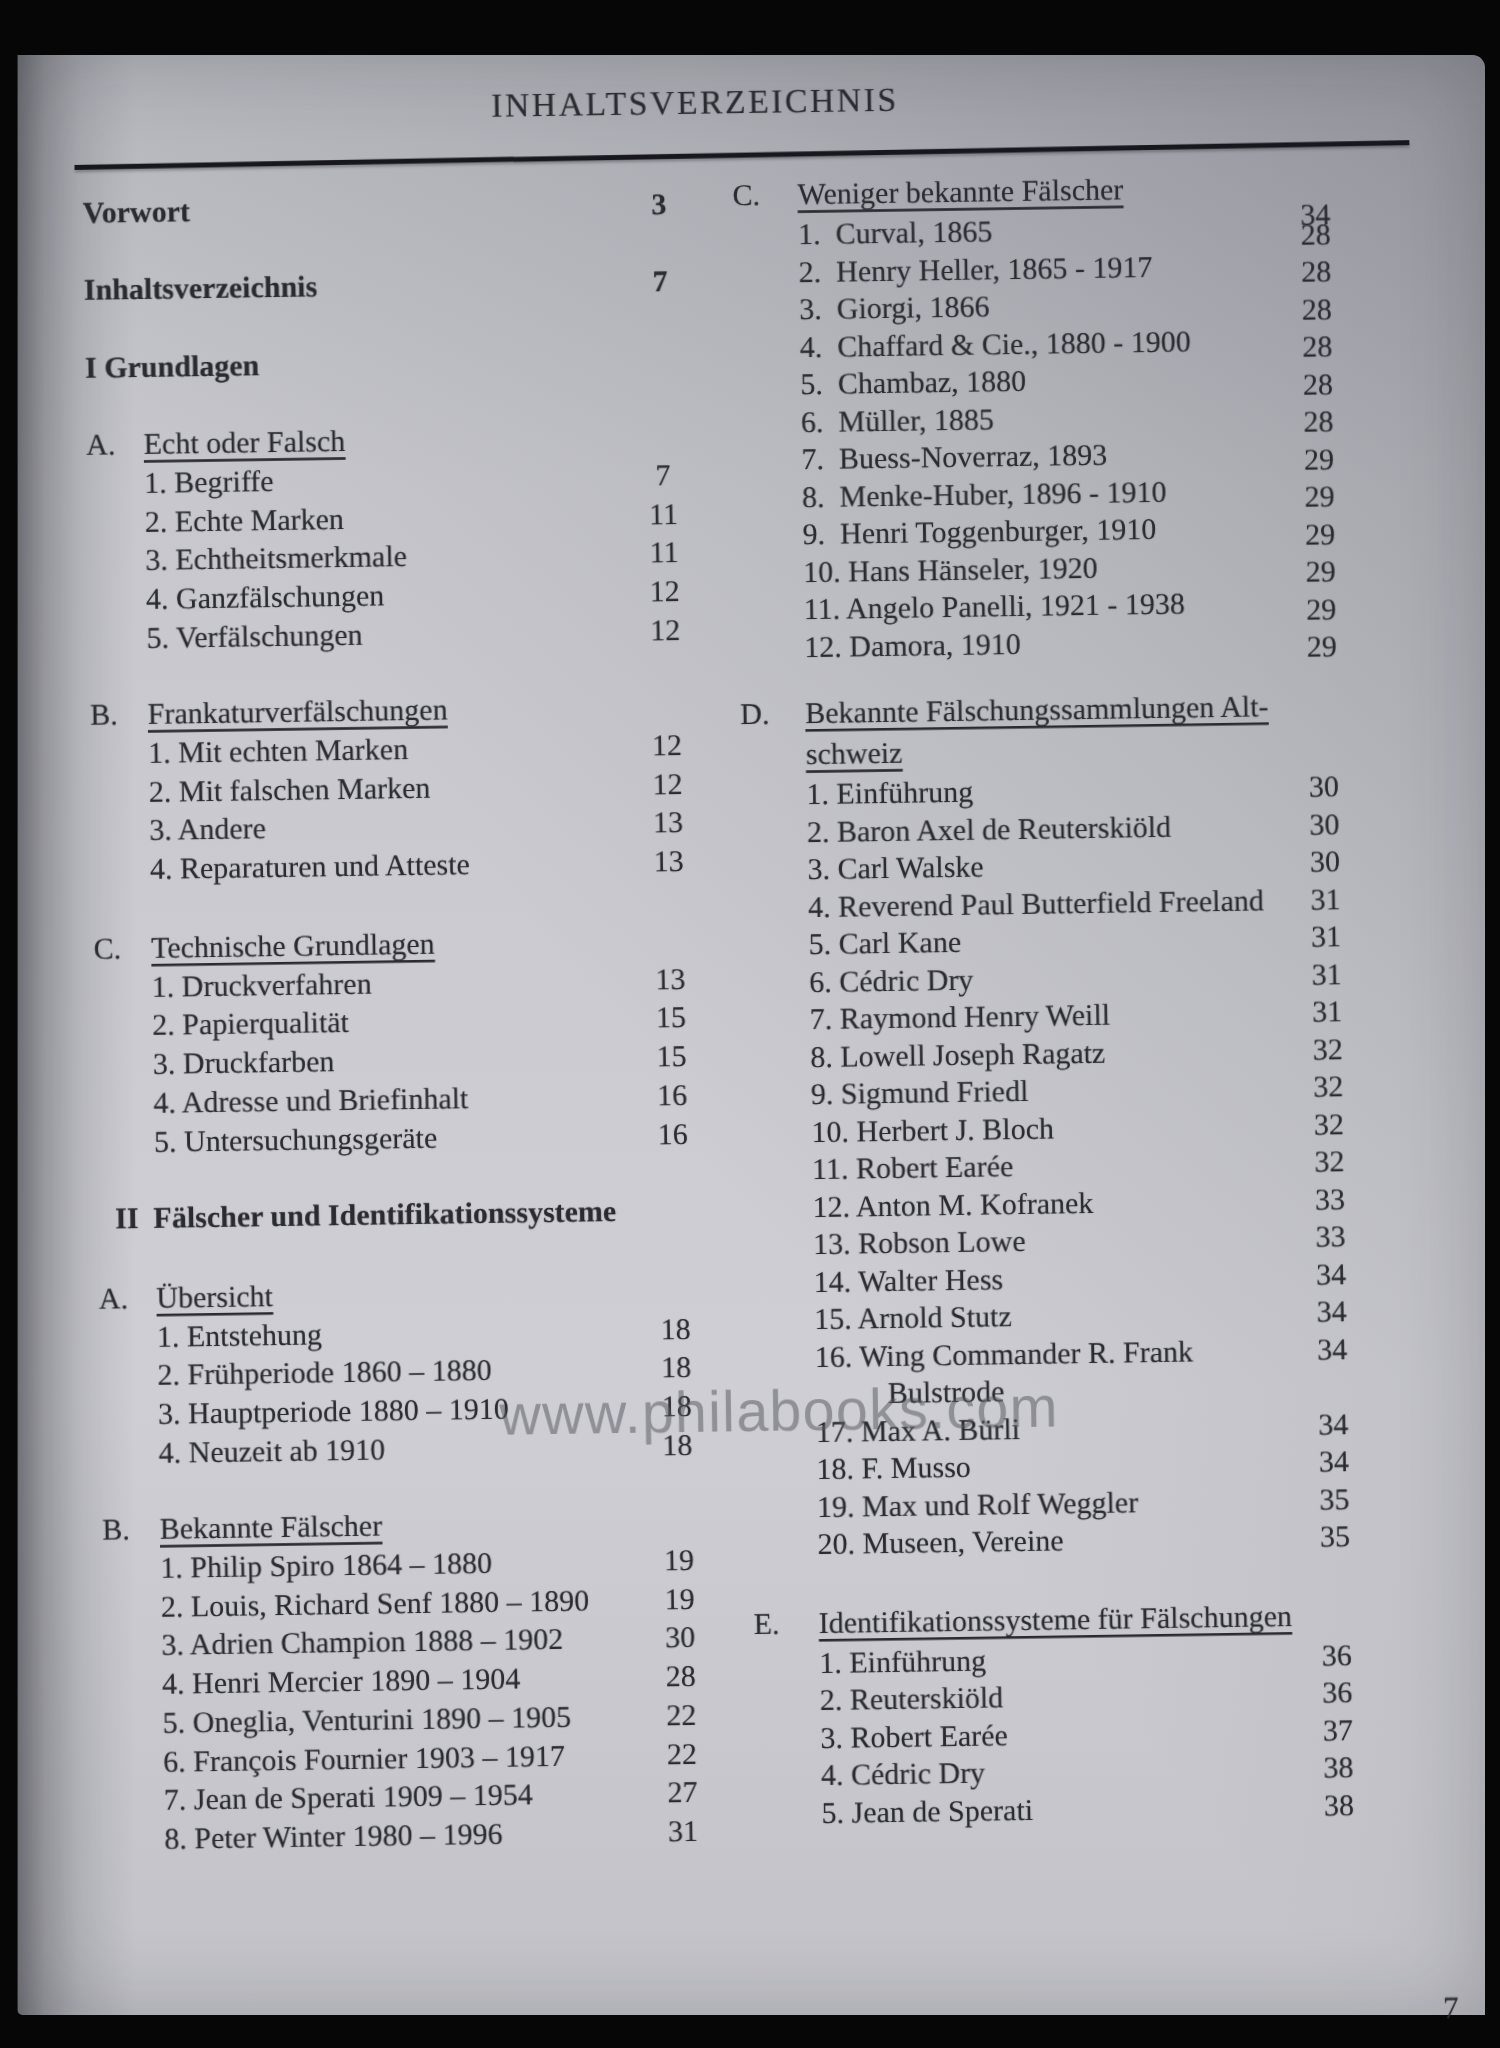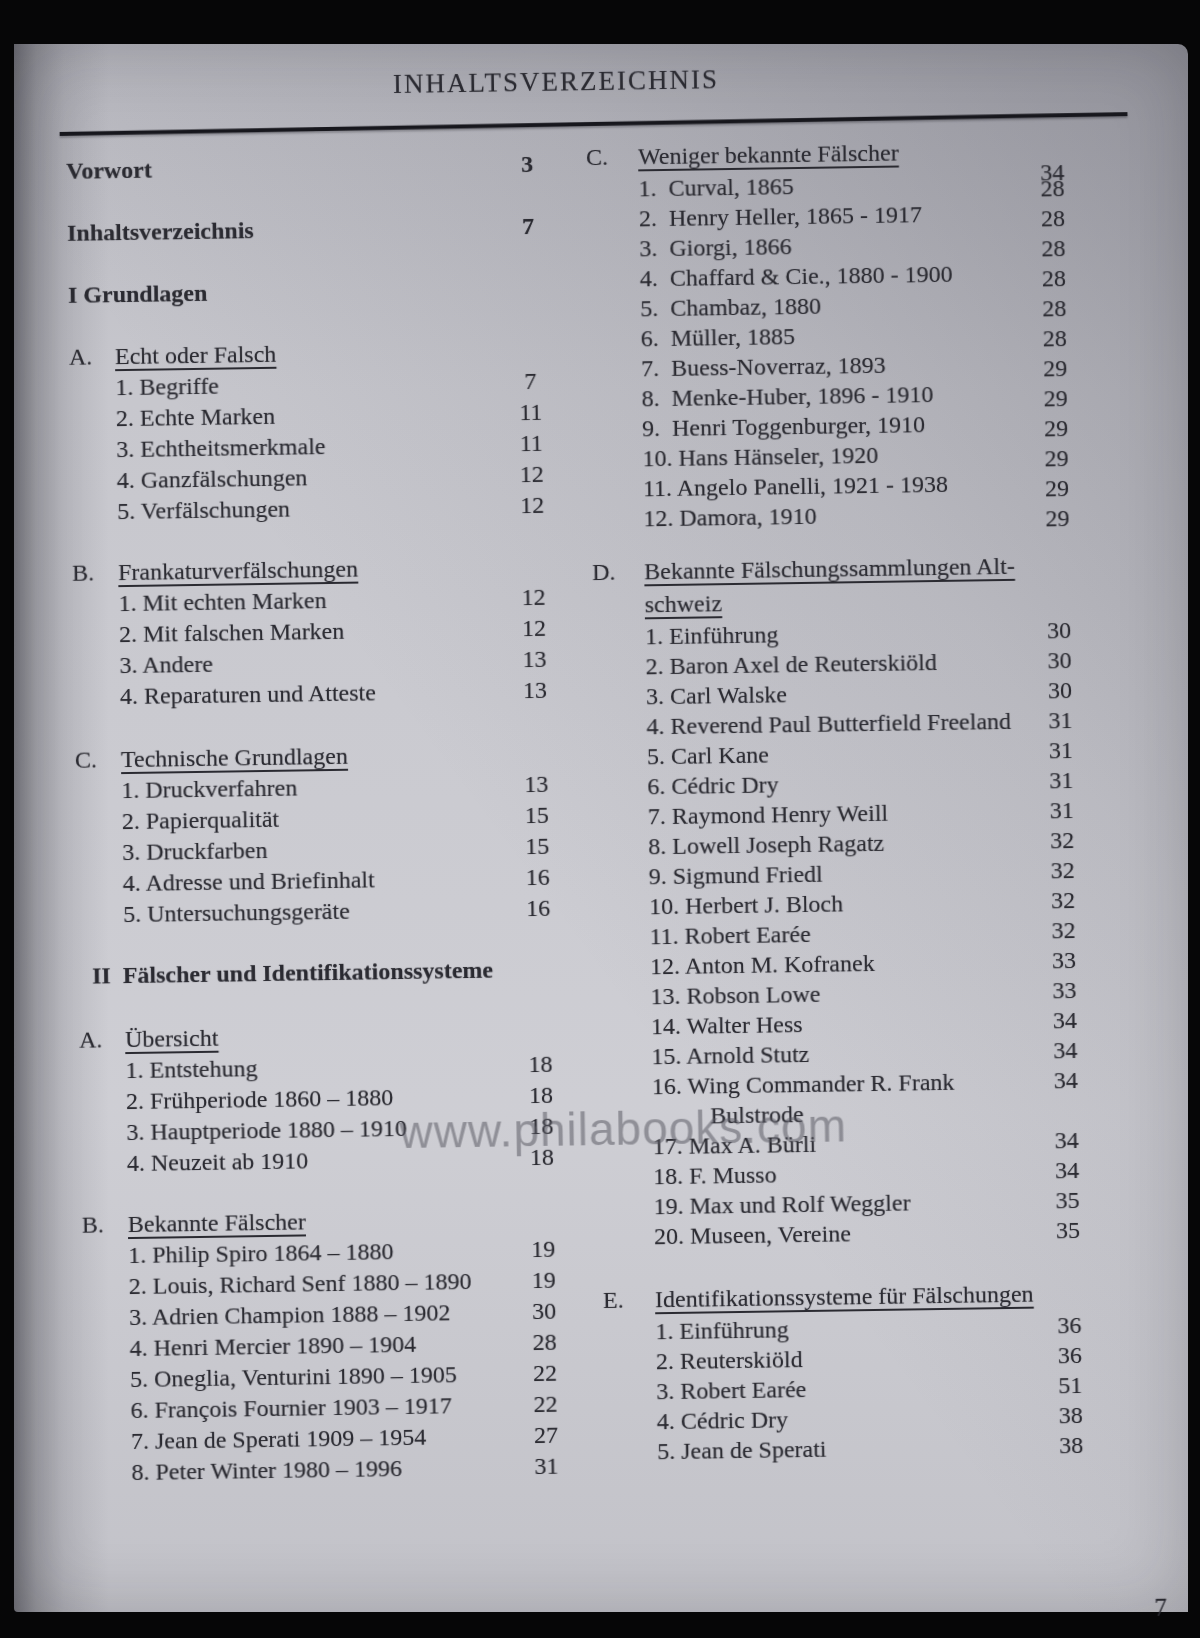--- a/index.html
+++ b/index.html
@@ -381,21 +381,21 @@
             <div class="row item" style="height: 30px; line-height: 30px;">
               <span class="lbl" style="padding-left: 52px;"><span>1. Einführung</span></span>
               <span class="num">36</span>
             </div>
             <div class="row item" style="height: 30px; line-height: 30px;">
               <span class="lbl" style="padding-left: 52px;"><span>2. Reuterskiöld</span></span>
               <span class="num">36</span>
             </div>
             <div class="row item" style="height: 30px; line-height: 30px;">
               <span class="lbl" style="padding-left: 52px;"><span>3. Robert Earée</span></span>
-              <span class="num">51</span>
+              <span class="num">37</span>
             </div>
             <div class="row item" style="height: 30px; line-height: 30px;">
               <span class="lbl" style="padding-left: 52px;"><span>4. Cédric Dry</span></span>
               <span class="num">38</span>
             </div>
             <div class="row item" style="height: 30px; line-height: 30px;">
               <span class="lbl" style="padding-left: 52px;"><span>5. Jean de Sperati</span></span>
               <span class="num">38</span>
             </div>
           </div>

